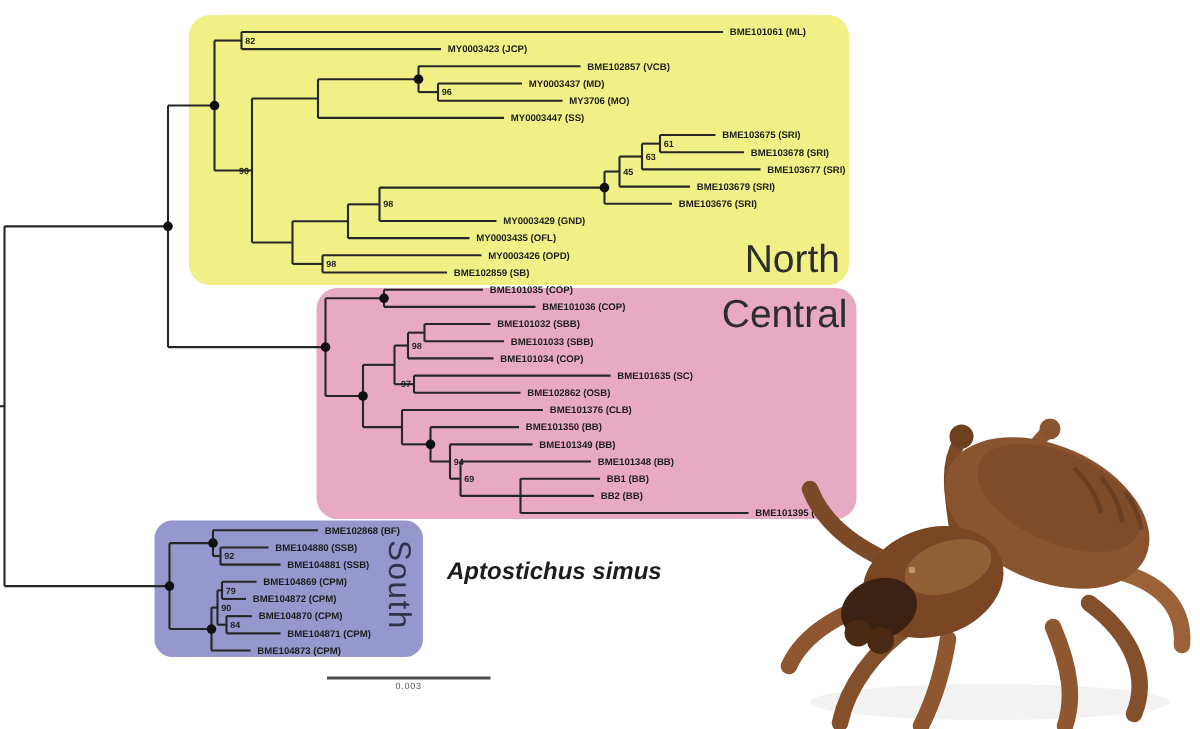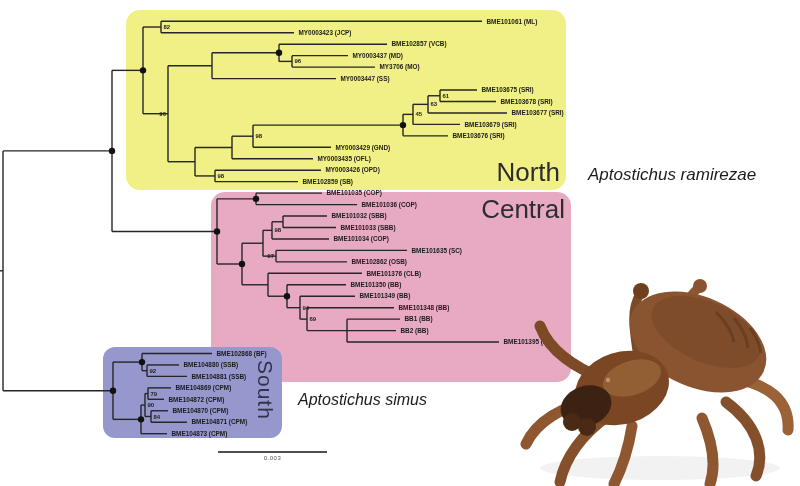--- a/index.html
+++ b/index.html
@@ -1,34 +1,34 @@
 <!DOCTYPE html>
 <html><head>
 <meta charset="utf-8">
 <style>
   html,body{margin:0;padding:0;background:#ffffff;}
   #figure{position:relative;width:800px;height:486px;background:#ffffff;overflow:hidden;
           font-family:"Liberation Sans",sans-serif;}
   .clade-box{position:absolute;border-radius:14px;text-align:right;}
   #box-north{left:126px;top:10px;width:440px;height:180px;}
-  #box-central{left:211px;top:192px;width:360px;height:190px;}
+  #box-central{left:211px;top:192px;width:360px;height:154px;}
   #box-south{left:103px;top:347px;width:179px;height:91px;border-radius:12px;}
   .clade-label{position:absolute;color:#2d2d2d;font-weight:400;}
   #lbl-north{right:6px;bottom:2px;font-size:26px;}
   #lbl-central{right:6px;top:2px;font-size:26px;}
   #lbl-south{left:11px;top:14px;font-size:21px;letter-spacing:1px;writing-mode:vertical-rl;color:#31314a;}
   #box-south .clade-label{position:absolute;left:150px;top:13px;}
   #tree-svg{position:absolute;left:0;top:0;z-index:2;}
   .branch{stroke:#262626;stroke-width:1.4;fill:none;}
   .nodedot{fill:#111;}
   .tip{font:700 6.4px "Liberation Sans",sans-serif;fill:#1b1b1b;}
   .support{font:700 6px "Liberation Sans",sans-serif;fill:#222;}
   .annotation{position:absolute;z-index:3;color:#1c1c1c;line-height:1.25;}
   #ann-ramirezae{left:588px;top:164px;font-size:17px;}
-  #ann-simus{left:298px;top:390px;font-size:16px;font-style:italic;}
+  #ann-simus{left:298px;top:372px;font-size:16px;font-style:italic;font-weight:bold;}
   .italic{font-style:italic;}
   #scalebar{position:absolute;left:218px;top:451px;width:109px;z-index:3;text-align:center;}
   #scalebar .bar{height:2px;background:#4f4f4f;}
   #scalebar .lab{font-size:6px;color:#555;margin-top:2px;letter-spacing:.5px;}
   #spider{position:absolute;left:520px;top:230px;z-index:4;}
 </style>
 </head>
 <body>
 
 <div id="figure">
@@ -211,21 +211,20 @@
       <text x="153.5" y="418.5975000000001" class="support" text-anchor="start">84</text>
       <text x="147.5" y="407.14250000000004" class="support" text-anchor="start">90</text>
       <line x1="141" y1="433.68" x2="167" y2="433.68" class="branch"></line>
       <text x="171.5" y="435.88" class="tip">BME104873 (CPM)</text>
       <circle cx="141" cy="419.36125000000004" r="3.2" class="nodedot"></circle>
       <circle cx="113" cy="390.72375" r="3.2" class="nodedot"></circle>
       <line x1="0" y1="270.80981201171875" x2="3" y2="270.80981201171875" class="branch"></line>
     </svg>
 
   <div class="annotation" id="ann-ramirezae">
-    <div class="italic">Aptostichus ramirezae</div>
   </div>
   <div class="annotation" id="ann-simus">Aptostichus simus</div>
 
   <div id="scalebar">
     <div class="bar"></div>
     <div class="lab">0.003</div>
   </div>
 
   <svg id="spider" width="280" height="256" viewBox="0 0 280 256">
     <ellipse cx="140" cy="238" rx="120" ry="12" fill="#000000" opacity="0.05"></ellipse>

